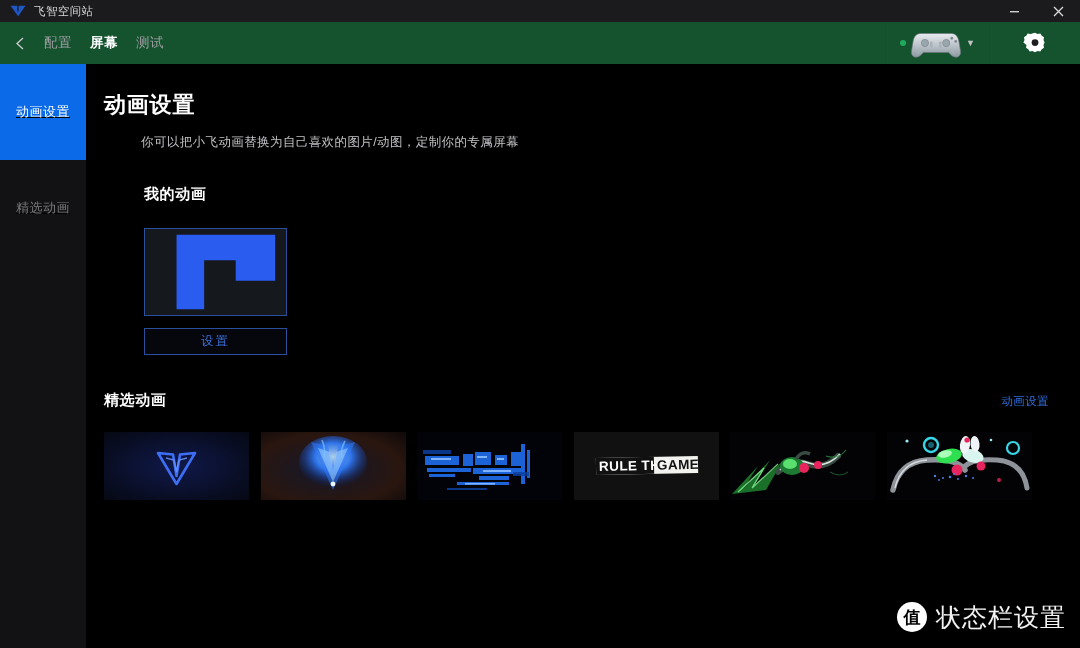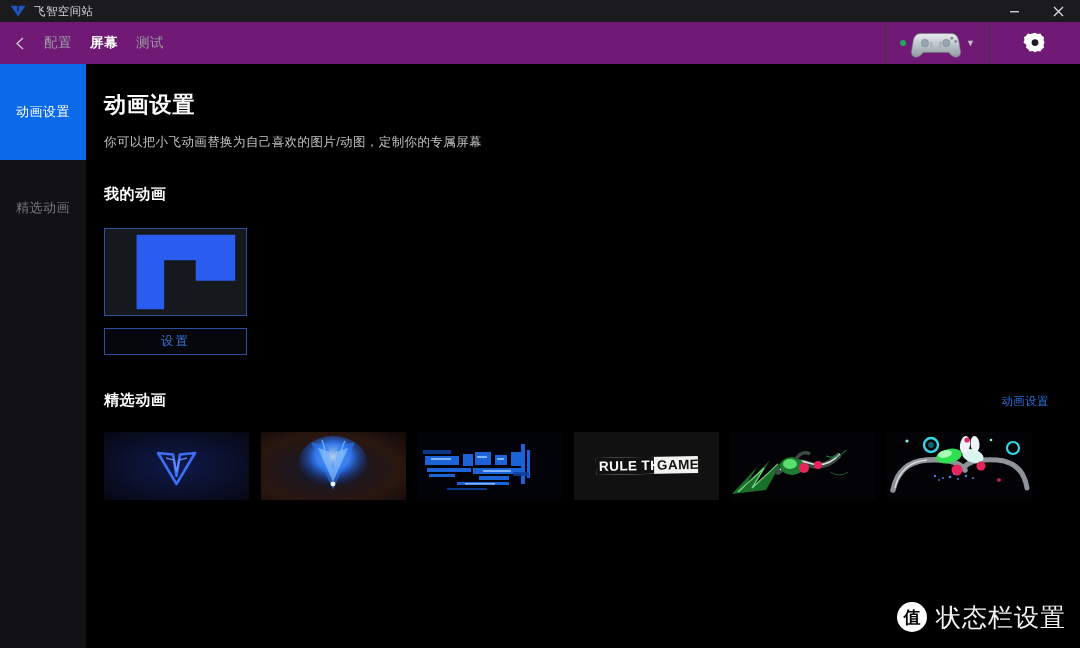--- a/index.html
+++ b/index.html
@@ -35,21 +35,21 @@
   }
   .win-btn {
     width:44px; display:flex; align-items:center; justify-content:center;
     color:#cfcfd2;
   }
   .win-btn svg { display:block; }
 
   
   .navbar {
     height:42px; min-height:42px;
-    background:#701a75;
+    background:#14532d;
     display:flex; align-items:center;
     position:relative;
     font-family:Liberation Serif, serif;
   }
   .nav-back {
     width:40px; height:42px;
     display:flex; align-items:center; justify-content:center;
     color:#c8c8cc;
   }
   .nav-tabs { display:flex; align-items:center; gap:18px; margin-left:4px; }
@@ -75,21 +75,21 @@
   }
   .pad-icon { width:52px; height:30px; display:block; }
   .chev { color:#c4c4c8; font-size:9px; line-height:1; }
   .gear-box {
     width:90px;
     display:flex; align-items:center; justify-content:center;
   }
   .gear-box svg { display:block; }
 
   
-  .body { flex:1; display:flex; min-height:0; background:#fdba74; }
+  .body { flex:1; display:flex; min-height:0; background:#fdba74;text-decoration:underline; }
 
   .sidebar {
     width:86px; min-width:86px;
     background:#121214;
     display:flex; flex-direction:column;
   }
   .side-item {
     height:96px;
     display:flex; align-items:center; justify-content:center;
     font-size:13px; color:#77777c; letter-spacing:.5px;
@@ -100,28 +100,29 @@
     flex:1; padding:26px 0 0 18px; position:relative; min-width:0;
     background:#000;
   }
   .page-title {
     font-size:22px; font-weight:bold; color:#ffffff;
     letter-spacing:.8px; margin-bottom:14px;
   }
   .page-sub {
     font-size:12.5px; color:#c2c2c6; letter-spacing:.4px;
     margin-bottom:34px;
+    margin-left:37px;
   }
   .sec-title {
     font-size:15px; font-weight:bold; color:#ffffff;
     letter-spacing:.6px;
   }
 
   
-  .my-block { margin-bottom:36px; }
+  .my-block { margin-bottom:36px;margin-left:40px; }
   .my-card {
     width:143px; height:88px;
     border:1px solid #2b4f9c;
     margin-top:24px;
     background:#15171c;
     overflow:hidden; position:relative;
   }
   .my-card svg { display:block; width:100%; height:100%; }
   .set-btn {
     width:143px; height:27px; margin-top:12px;

